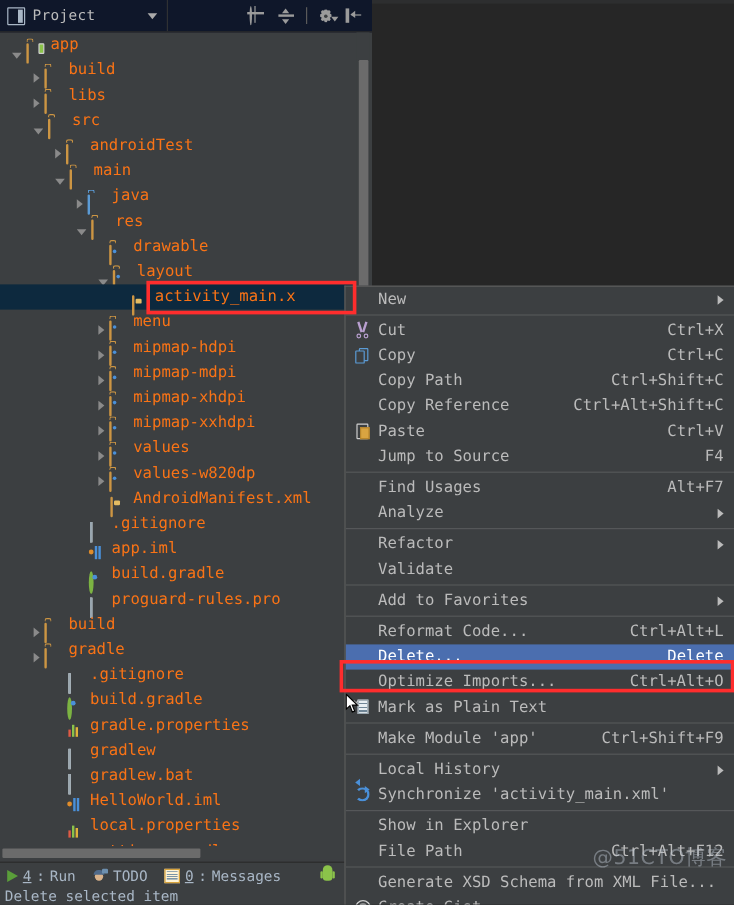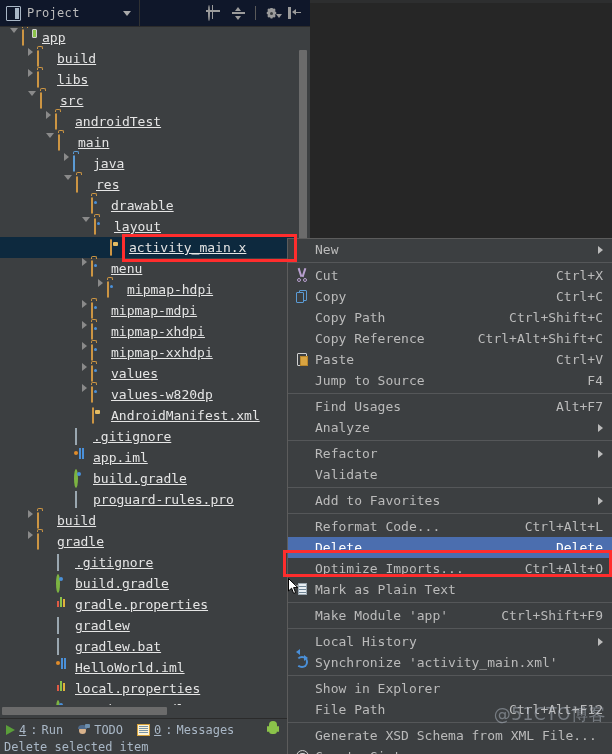--- a/index.html
+++ b/index.html
@@ -77,22 +77,22 @@
   .ic-hide .arh{position:absolute;left:5px;top:3.5px;width:0;height:0;
     border-top:3px solid transparent;border-bottom:3px solid transparent;border-right:4px solid #9b9b9b;}
 
   
   #tree{
     position:absolute;left:0;top:27px;width:297px;height:683px;
     overflow:hidden;
   }
   .row{
     position:relative;height:21px;line-height:21px;white-space:nowrap;
-    color:#e5e5e5;font-size:13px;
-    display:flex;align-items:flex-start;text-decoration:underline;
+    color:#f97316;font-size:13px;
+    display:flex;align-items:flex-end;
   }
   .row.sel{background:#0d293e;}
   .arrow{
     width:0;height:0;flex:none;margin-right:4px;
   }
   .arrow.closed{border-left:5px solid #8a8a8a;border-top:4px solid transparent;border-bottom:4px solid transparent;}
   .arrow.open{border-top:5px solid #8a8a8a;border-left:4px solid transparent;border-right:4px solid transparent;position:relative;top:1px;}
   .arrow.none{width:5px;border:none;}
   .ico{width:15px;height:14px;flex:none;margin-right:5px;position:relative;}
   
@@ -344,21 +344,21 @@
       <div class="row sel" style="padding-left: 100px;">
         <span class="arrow none"></span>
         <span class="ico"><span class="d-xml"></span></span>
         <span>activity_main.x</span>
       </div>
       <div class="row" style="padding-left: 82px;">
         <span class="arrow closed"></span>
         <span class="ico"><span class="f-dot"></span></span>
         <span>menu</span>
       </div>
-      <div class="row" style="padding-left: 82px; margin-left: 16px;">
+      <div class="row" style="padding-left: 82px;">
         <span class="arrow closed"></span>
         <span class="ico"><span class="f-dot"></span></span>
         <span>mipmap-hdpi</span>
       </div>
       <div class="row" style="padding-left: 82px;">
         <span class="arrow closed"></span>
         <span class="ico"><span class="f-dot"></span></span>
         <span>mipmap-mdpi</span>
       </div>
       <div class="row" style="padding-left: 82px;">

